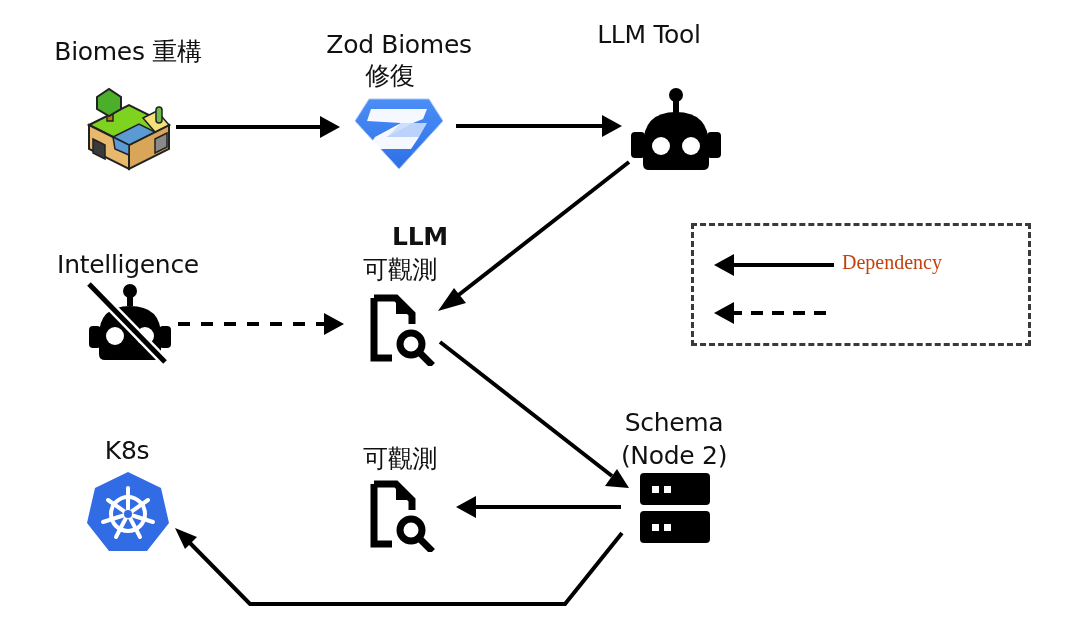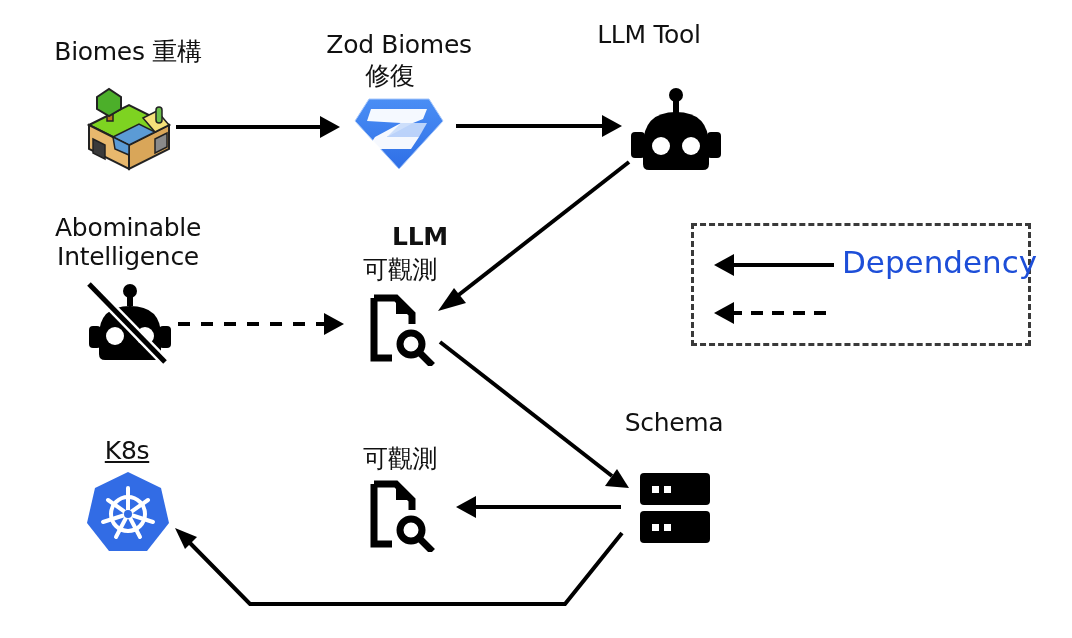--- a/index.html
+++ b/index.html
@@ -4,21 +4,21 @@
   <style>
     html, body { margin: 0; padding: 0; background: #ffffff; }
     body { width: 1072px; height: 638px; position: relative; overflow: hidden;
            font-family: "DejaVu Sans", "Liberation Sans", sans-serif; color: #111; }
     .frame { position: absolute; left: 0; top: 0; width: 1072px; height: 460px; margin-left: 8px; }
     .label { position: absolute; font-size: 25px; line-height: 33px; text-align: center;
              color: #111; white-space: nowrap; transform: translateX(-50%); letter-spacing: -0.3px; }
     .icon { position: absolute; }
     .legend-box { position: absolute; left: 683px; top: 223px; width: 340px; height: 123px;
                   border: 3px dashed #3a3a3a; box-sizing: border-box; }
-    .legend-text { position: absolute; font-size: 31px; line-height: 30px; color: #1d4ed8; white-space: nowrap; }
+    .legend-text { position: absolute; font-size: 20px; line-height: 30px; color: #c2410c; white-space: nowrap; font-family: Liberation Serif, serif; }
     svg.arrows { position: absolute; left: 0; top: 0; }
   </style>
 </head>
 <body>
 
 <div class="frame">
 
   <svg class="arrows" width="1072" height="638">
     <defs>
       <marker id="ah" viewBox="0 0 10 10" refX="9" refY="5" markerWidth="7" markerHeight="7" orient="auto-start-reverse" markerUnits="userSpaceOnUse">
@@ -107,22 +107,21 @@
       <circle cx="47" cy="9" r="7" fill="#000"></circle>
       <rect x="44" y="12" width="6" height="16" fill="#000"></rect>
       <path d="M14,60 Q14,26 47,26 Q80,26 80,60 L80,78 Q80,84 74,84 L20,84 Q14,84 14,78 Z" fill="#000"></path>
       <rect x="2" y="46" width="14" height="26" rx="4" fill="#000"></rect>
       <rect x="78" y="46" width="14" height="26" rx="4" fill="#000"></rect>
       <circle cx="32" cy="60" r="9" fill="#fff"></circle>
       <circle cx="62" cy="60" r="9" fill="#fff"></circle>
     </svg>
   </div>
 
-  <div class="label" style="left:120px; top:211px;">Abominable</div>
-  <div class="label" style="left:120px; top:240px;">Intelligence</div>
+  <div class="label" style="left:120px; top:248px;">Intelligence</div>
   <div class="icon" style="left:77px; top:282px; width:86px; height:82px;">
     <svg width="86" height="82" viewBox="0 0 86 82">
       <defs>
         <clipPath id="robclip">
           <polygon points="0,0 86,0 86,82 0,82"></polygon>
         </clipPath>
       </defs>
       <g>
         <circle cx="45" cy="9" r="7" fill="#000"></circle>
         <rect x="42" y="12" width="6" height="12" fill="#000"></rect>
@@ -157,20 +156,21 @@
       </g>
       <g>
         <line x1="18" y1="75" x2="122" y2="75" stroke="#000" stroke-width="4" stroke-dasharray="12,9"></line>
         <polygon points="2,75 22,64 22,86" fill="#000"></polygon>
       </g>
     </svg>
   </div>
   <div class="legend-text" style="left:834px; top:247px;">Dependency</div>
 
   <div class="label" style="left:666px; top:406px;">Schema</div>
+  <div class="label" style="left:666px; top:439px;">(Node 2)</div>
   <div class="icon" style="left:632px; top:473px; width:70px; height:70px;">
     <svg width="70" height="70" viewBox="0 0 70 70">
       <rect x="0" y="0" width="70" height="32" rx="4" fill="#000"></rect>
       <rect x="0" y="38" width="70" height="32" rx="4" fill="#000"></rect>
       <rect x="12" y="13" width="7" height="7" fill="#fff"></rect>
       <rect x="24" y="13" width="7" height="7" fill="#fff"></rect>
       <rect x="12" y="51" width="7" height="7" fill="#fff"></rect>
       <rect x="24" y="51" width="7" height="7" fill="#fff"></rect>
     </svg>
   </div>
@@ -179,21 +179,21 @@
   <div class="icon" style="left:358px; top:480px; width:70px; height:72px;">
     <svg width="70" height="72" viewBox="0 0 70 72">
       <path d="M8,4 L30,4 L46,20 L46,30" fill="none" stroke="#000" stroke-width="7" stroke-linejoin="miter"></path>
       <path d="M8,4 L8,64 L26,64" fill="none" stroke="#000" stroke-width="7"></path>
       <polygon points="30,2 48,20 30,20" fill="#000"></polygon>
       <circle cx="45" cy="50" r="11" fill="none" stroke="#000" stroke-width="7"></circle>
       <line x1="53" y1="58" x2="64" y2="69" stroke="#000" stroke-width="7" stroke-linecap="square"></line>
     </svg>
   </div>
 
-  <div class="label" style="left:119px; top:434px;text-decoration:underline;">K8s</div>
+  <div class="label" style="left:119px; top:434px;">K8s</div>
   <div class="icon" style="left:77px; top:470px; width:86px; height:84px;">
     <svg width="86" height="84" viewBox="0 0 86 84">
       <polygon points="43,2 76,18 84,53 62,81 24,81 2,53 10,18" fill="#326ce5"></polygon>
       <g stroke="#fff" stroke-width="4" fill="none" stroke-linecap="round">
         <circle cx="43" cy="44" r="17"></circle>
         <line x1="43" y1="44" x2="43" y2="18"></line>
         <line x1="43" y1="44" x2="63" y2="30"></line>
         <line x1="43" y1="44" x2="68" y2="52"></line>
         <line x1="43" y1="44" x2="55" y2="67"></line>
         <line x1="43" y1="44" x2="31" y2="67"></line>

